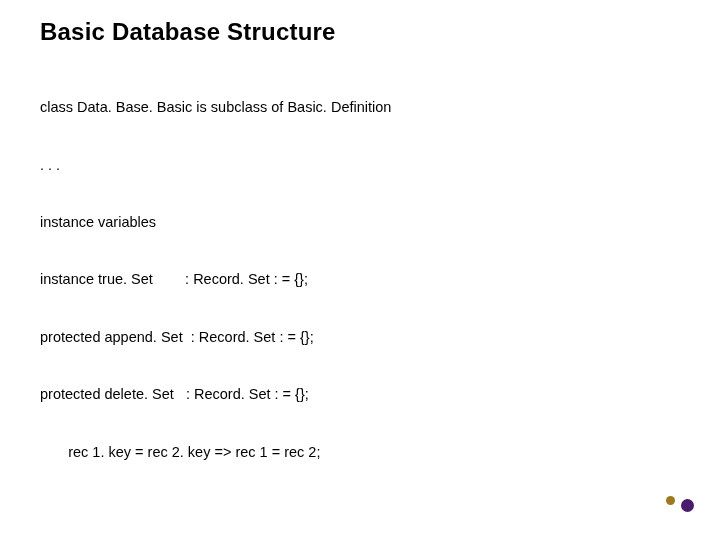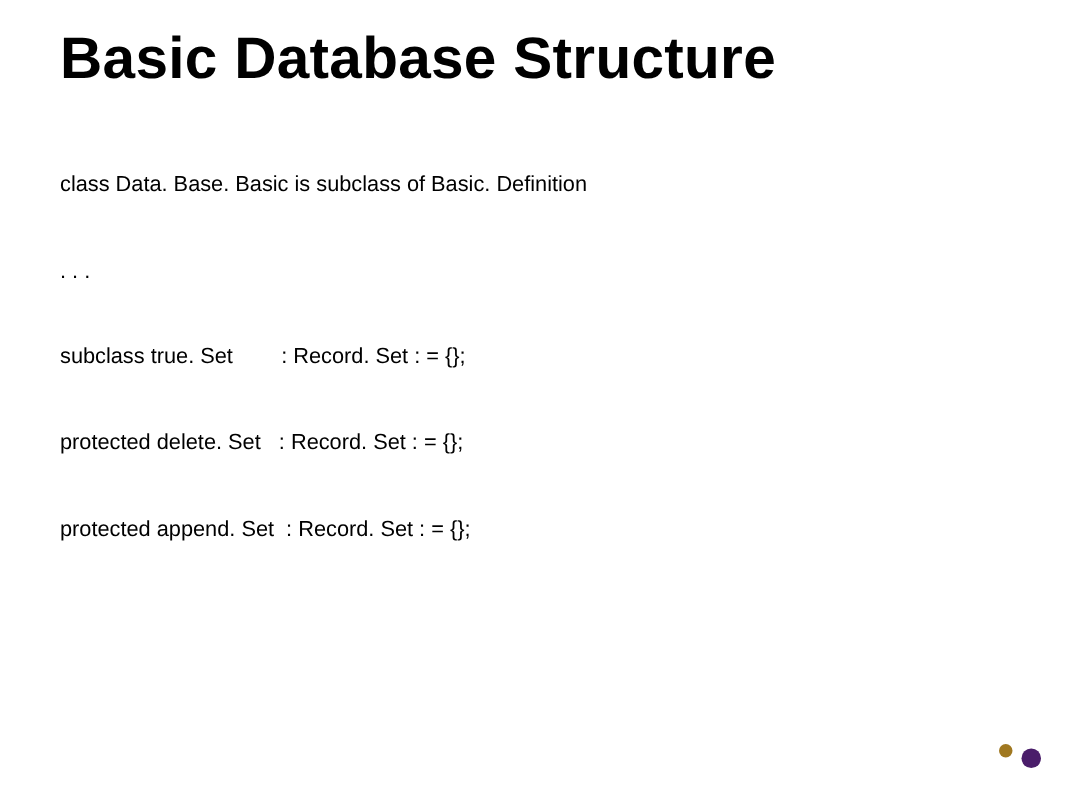--- a/index.html
+++ b/index.html
@@ -8,21 +8,21 @@
       height: 540px;
       background: #ffffff;
       font-family: Arial, Helvetica, sans-serif;
       position: relative;
       overflow: hidden;
     }
     .slide {
       padding: 18px 40px 20px 40px;
     }
     h1 {
-      font-size: 39px;
+      font-size: 24px;
       font-weight: bold;
       color: #000000;
       margin-bottom: 14px;
       letter-spacing: 0.2px;
     }
     .code-block {
       font-size: 14.5px;
       line-height: 1.32;
       color: #000000;
       white-space: pre;
@@ -49,21 +49,23 @@
   </style>
 </head>
 <body>
 
 <div class="slide">
   <h1>Basic Database Structure</h1>
 
   <div class="code-block">
     <div>class Data. Base. Basic is subclass of Basic. Definition</div>
     <div>. . .</div>
-    <div>subclass true. Set        : Record. Set : = {};</div>
+    <div>instance variables</div>
+    <div>instance true. Set        : Record. Set : = {};</div>
+    <div>protected append. Set  : Record. Set : = {};</div>
     <div>protected delete. Set   : Record. Set : = {};</div>
-    <div>protected append. Set  : Record. Set : = {};</div>
+    <div>       rec 1. key = rec 2. key =&gt; rec 1 = rec 2;</div>
   </div>
 
 </div>
 
 <div class="dot-amber"></div>
 <div class="dot-purple"></div>
 
 </body></html>

